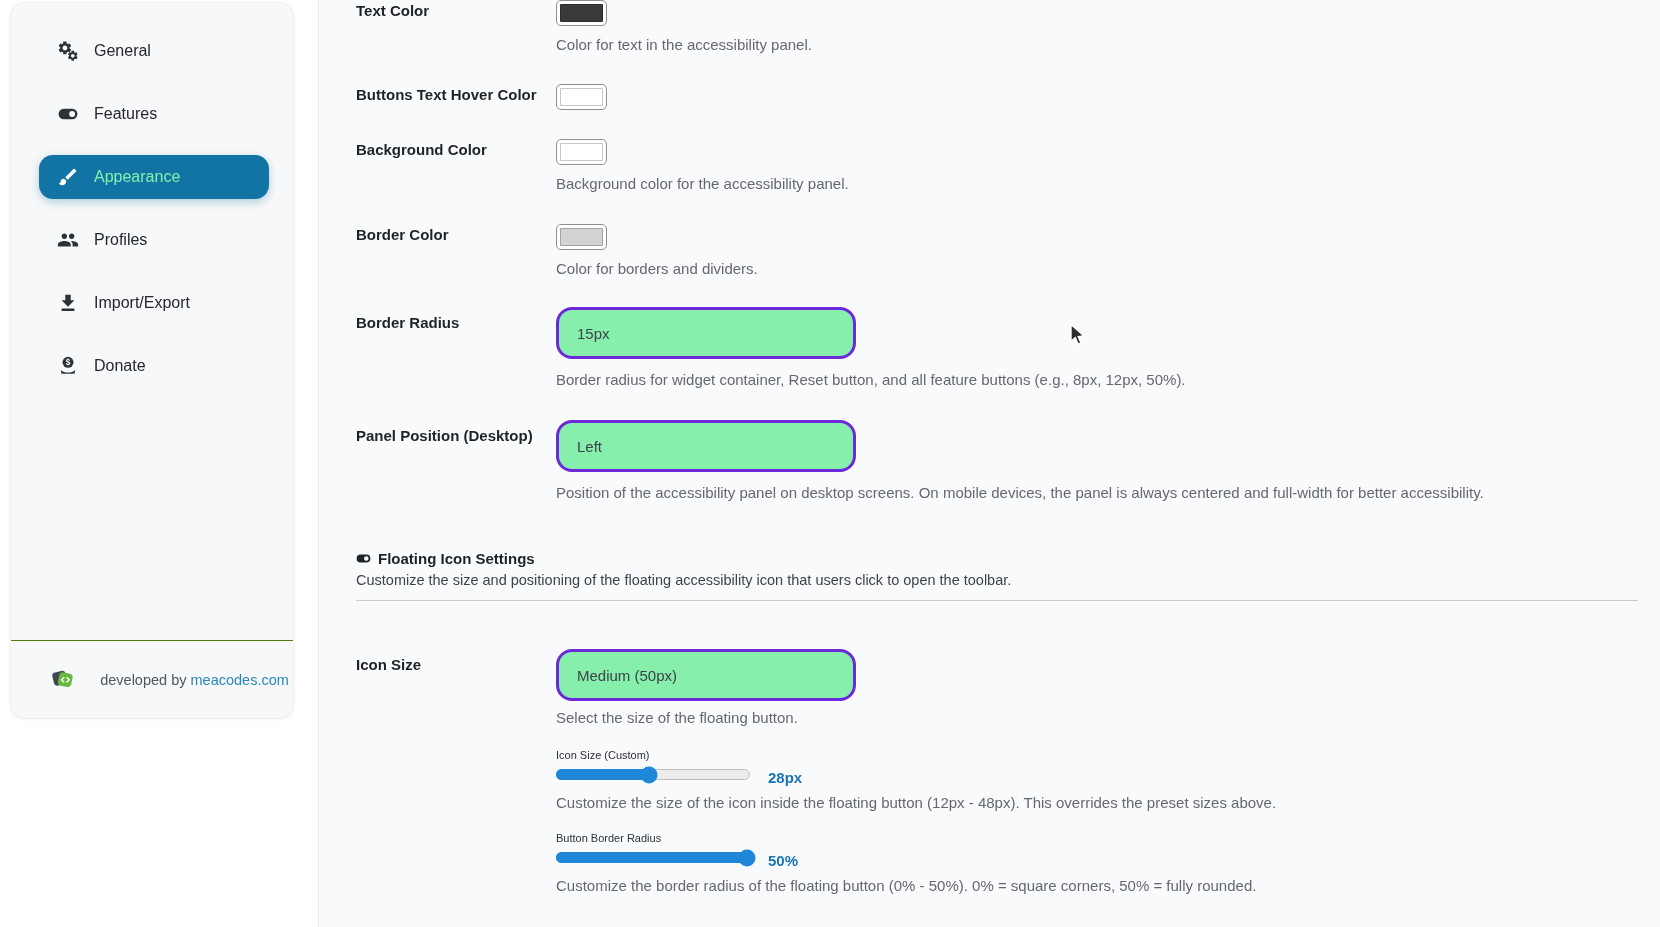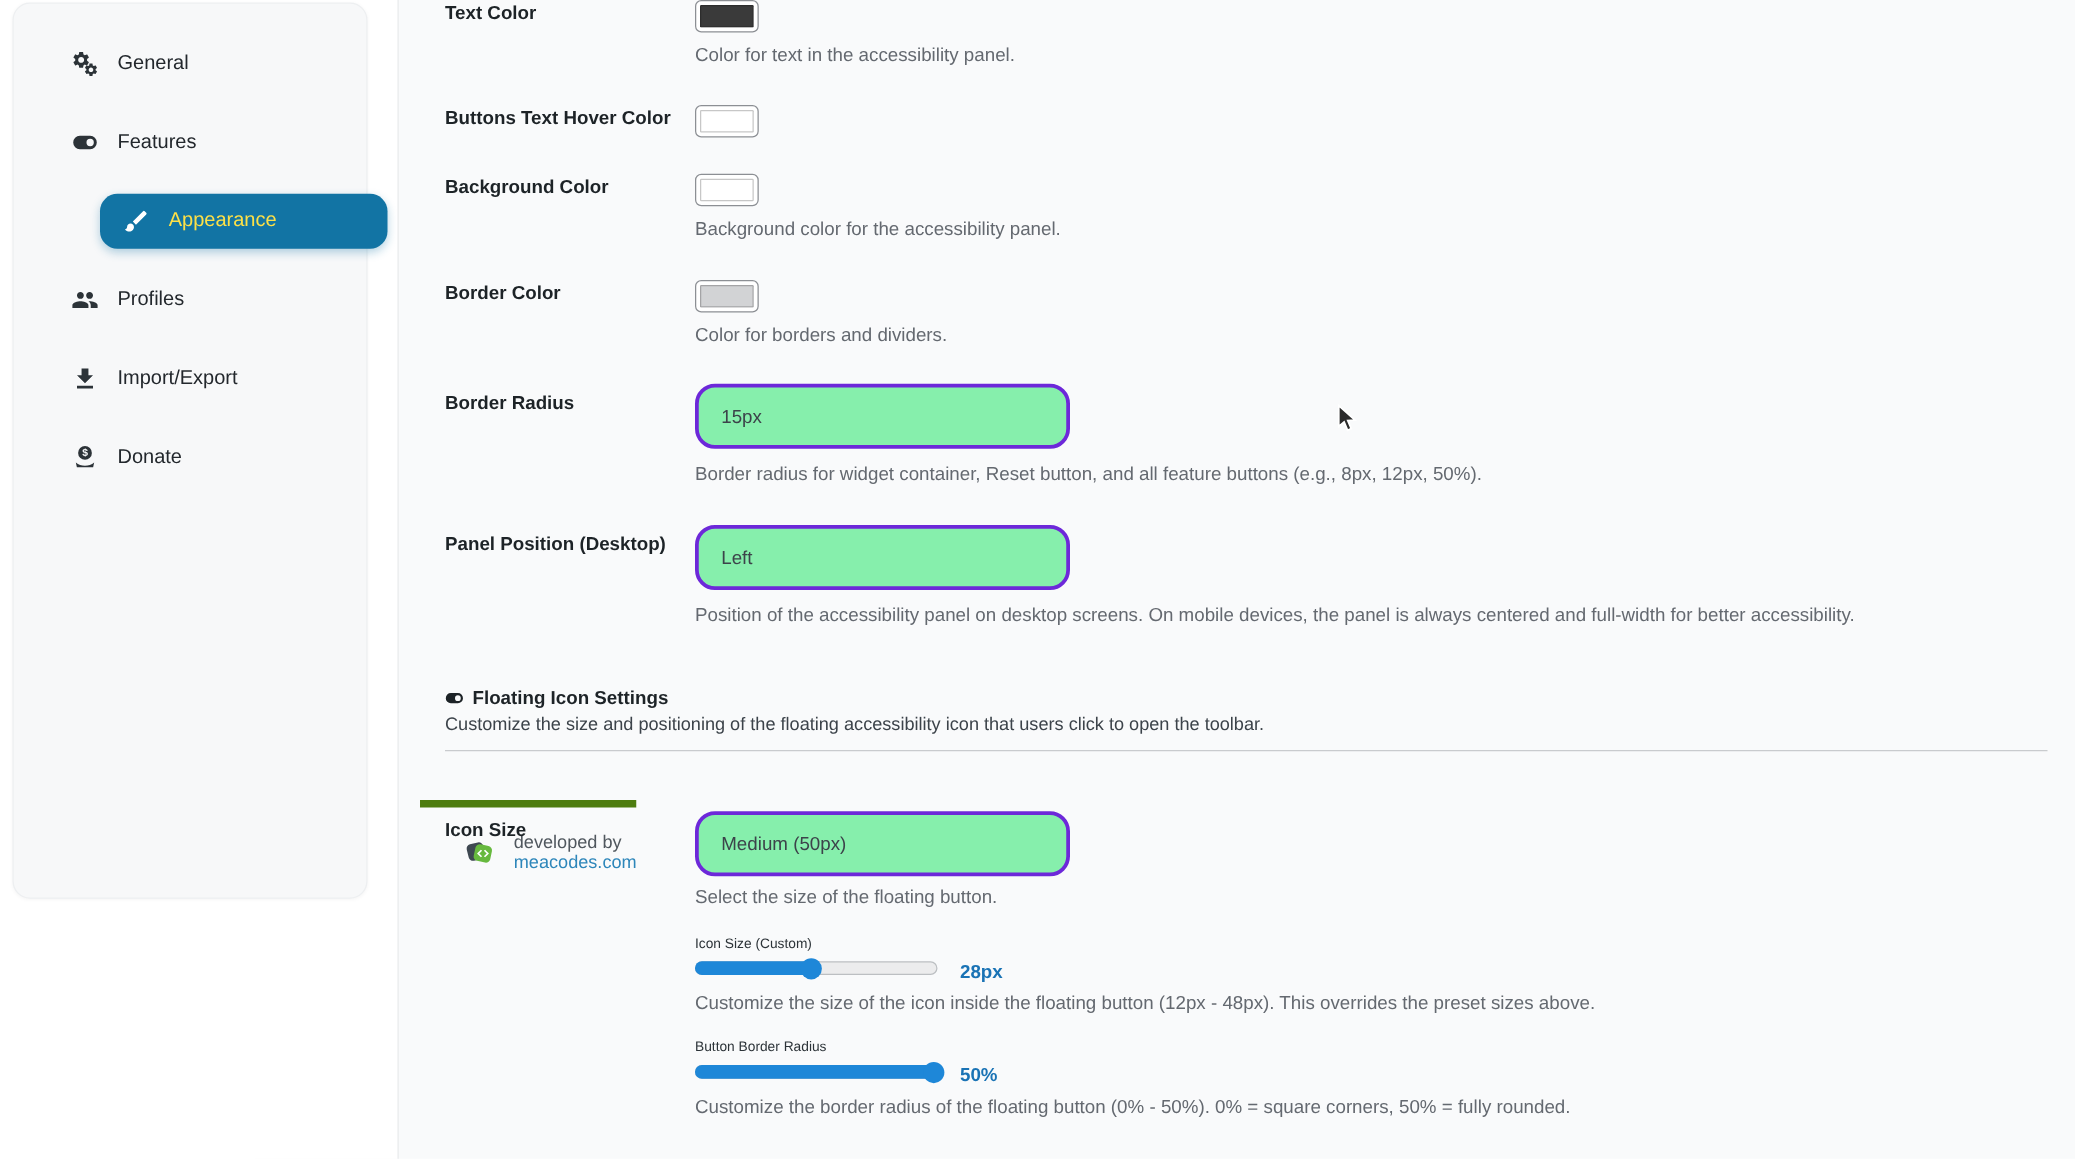--- a/index.html
+++ b/index.html
@@ -14,35 +14,35 @@
   
   .main-bg {
     position:absolute; left:318px; top:0; width:1342px; height:927px;
     background:#f9fafb; border-left:1px solid #e9ebed;
   }
   
   .sidebar-card {
     position:absolute; left:10px; top:2px; width:284px; height:717px;
     background:#f7f8f9; border:1px solid #edeff1; border-radius:14px;
     box-shadow:0 1px 3px rgba(0,0,0,0.04);
-    display:flex; flex-direction:row;
+    display:flex; flex-direction:column;
   }
   .sidebar-nav { padding:26px 26px 0 28px; }
   .nav-item {
     display:flex; align-items:center; gap:15px;
     width:230px; padding:11px 0 11px 18px; margin-bottom:19px;
     border-radius:14px; font-size:16px; color:#23282d; cursor:pointer;
   }
   .nav-item .nav-icon { width:22px; height:22px; flex-shrink:0; color:#2c3338; display:flex; align-items:center; justify-content:center; }
-  .nav-item.active { background:#1274a4; color:#fde047; box-shadow:0 3px 8px rgba(18,116,164,0.32);margin-left:41px; }
+  .nav-item.active { background:#1274a4; color:#86efac; box-shadow:0 3px 8px rgba(18,116,164,0.32); }
   .nav-item.active .nav-icon { color:#ffffff; }
   .sidebar-footer {
-    margin-top:auto; border-top:6px solid #4d7c0f; height:78px;
-    display:flex; align-items:center; gap:14px; padding-left:34px;
-    font-size:14.5px; color:#50575e;
+    margin-top:auto; border-top:1px solid #4d7c0f; height:78px;
+    display:flex; align-items:center; gap:24px; padding-left:34px;
+    font-size:14.5px; color:#50575e;justify-content:center;
   }
   .sidebar-footer a { color:#2d86ba; text-decoration:none; }
   .footer-logo { width:27px; height:27px; flex-shrink:0; }
   
   .content { position:absolute; left:356px; top:0; width:1282px; }
   .field-row { display:flex; }
   .row-label { width:200px; flex-shrink:0; font-weight:bold; font-size:15px; color:#1d2327; }
   .row-label.pt2 { padding-top:2px; }
   .row-label.pt7 { padding-top:7px; }
   .row-control { flex:1; }

